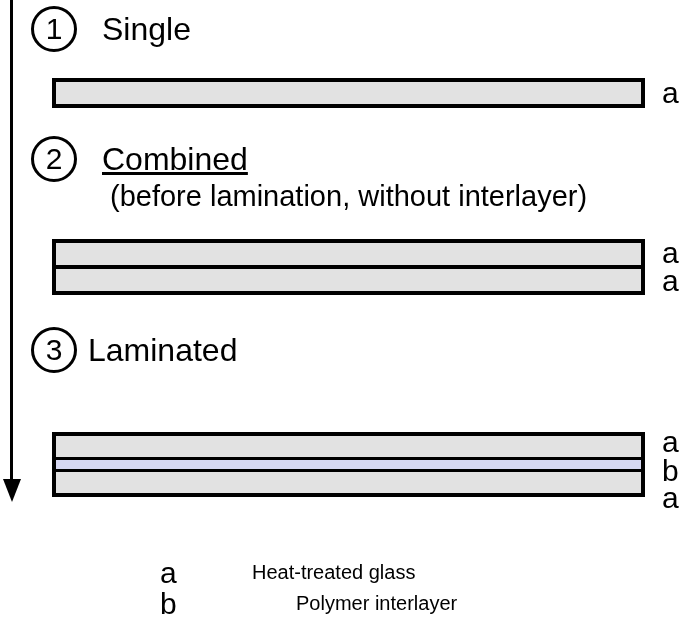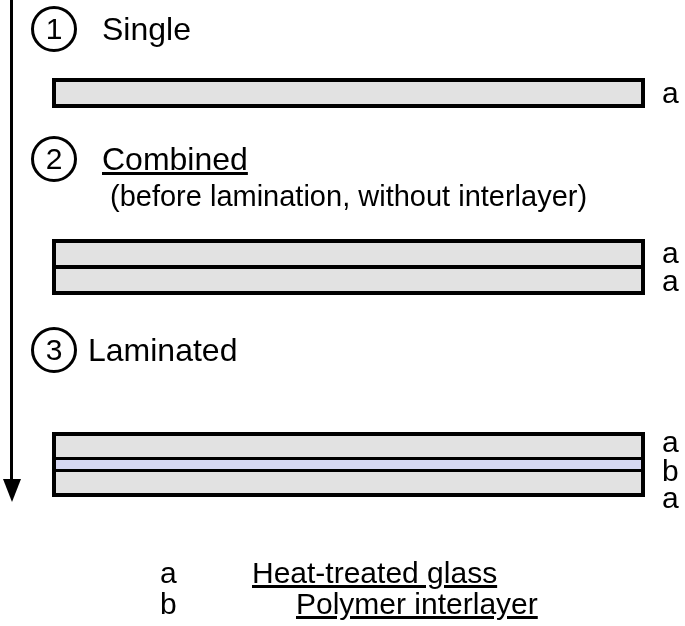--- a/index.html
+++ b/index.html
@@ -60,21 +60,21 @@
   .layer-label {
     left: 662px;
     width: 24px;
     font-size: 30px;
     display: flex; align-items: center;
     white-space: nowrap;
   }
 
   
   .legend-key  { font-size: 30px; line-height: 31px; }
-  .legend-desc { font-size: 30px; line-height: 31px; white-space: nowrap; text-decoration: underline; }
+  .legend-desc { font-size: 20px; line-height: 31px; white-space: nowrap; }
 </style>
 </head>
 <body>
 
 <div class="canvas">
 
   <div class="abs arrow-line"></div>
   <div class="abs arrow-head"></div>
 
   <div class="abs step-circle" style="left:31px; top:6px;">

